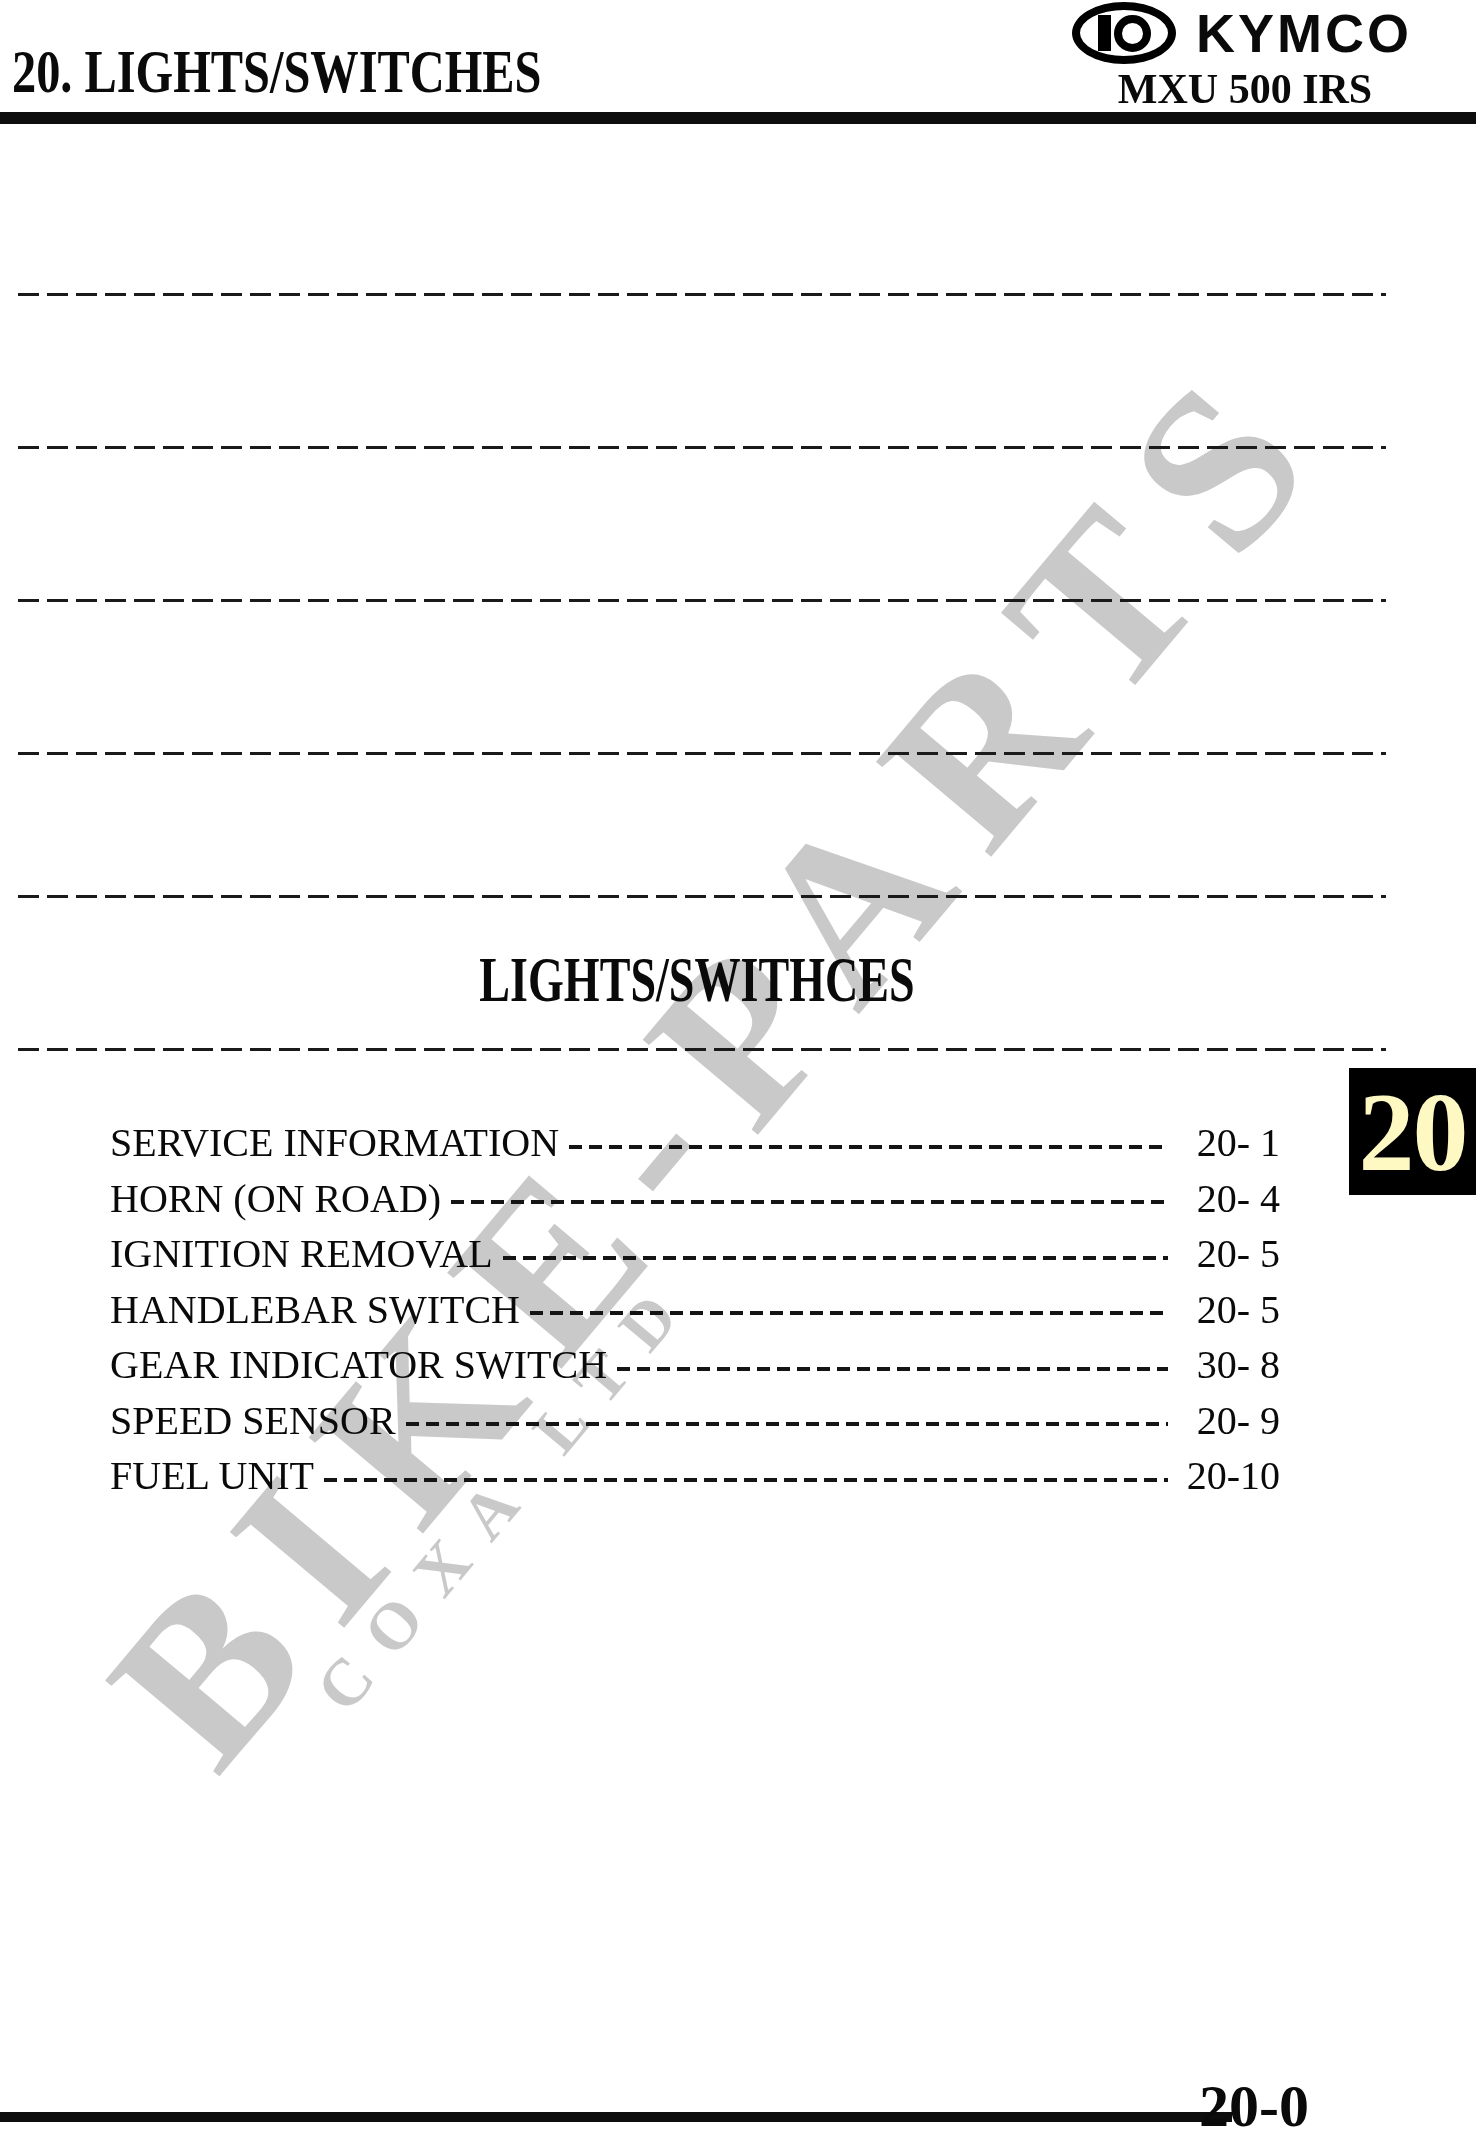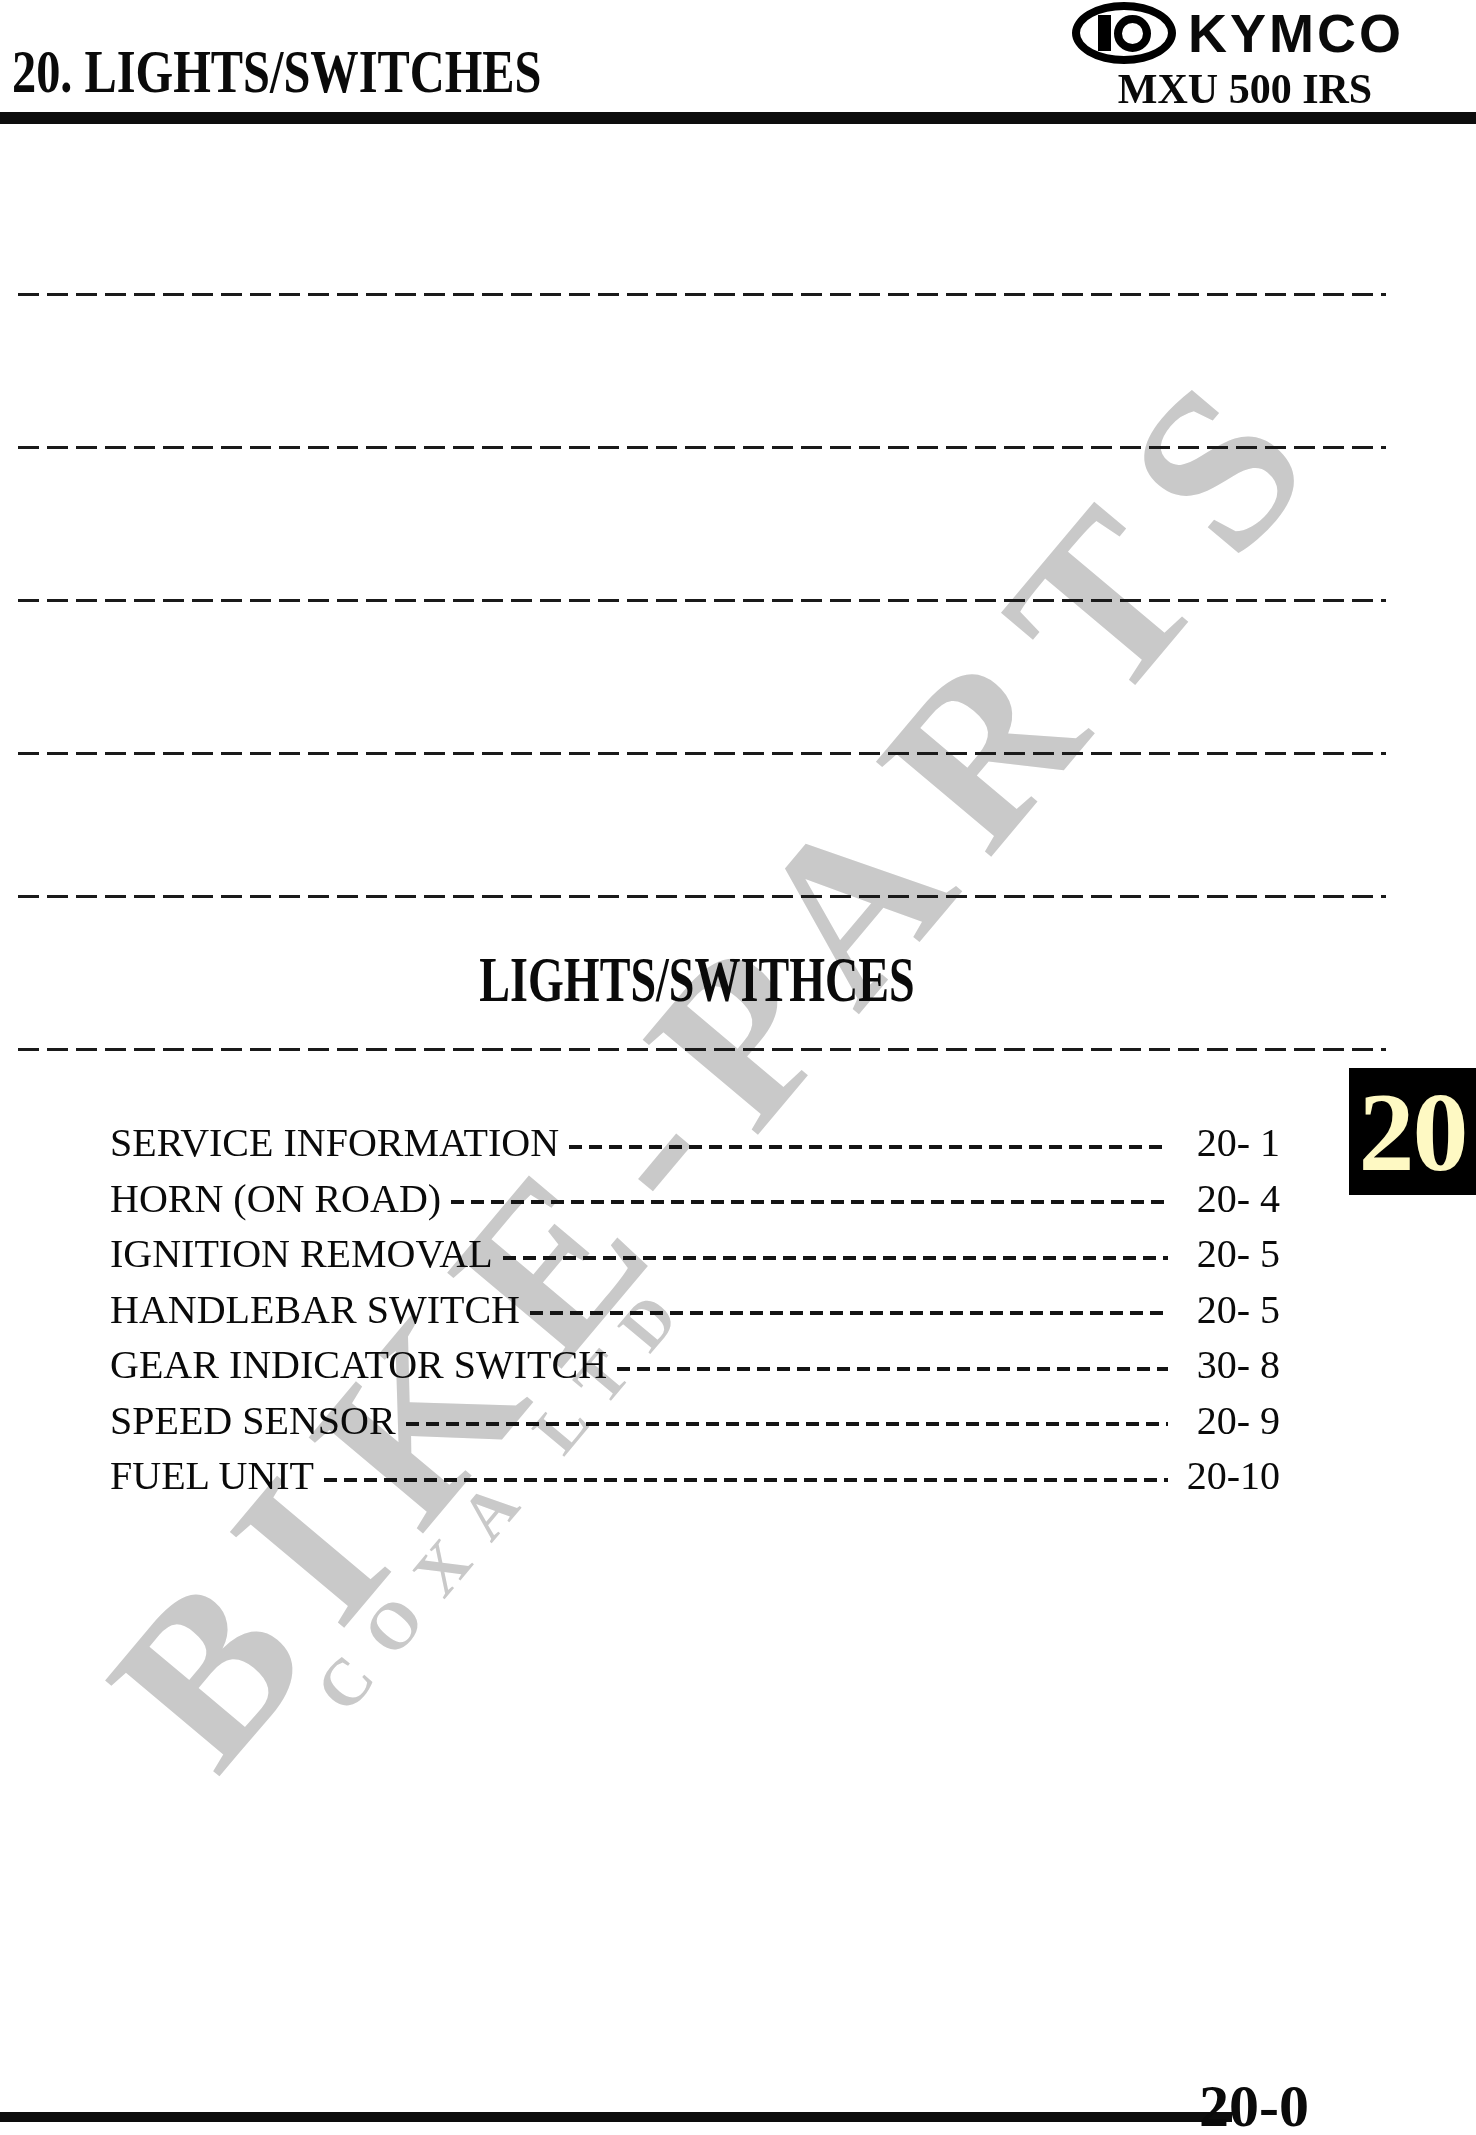--- a/index.html
+++ b/index.html
@@ -36,21 +36,21 @@
   .hdr-title{
     position:absolute;left:12px;top:40px;
     font-size:62px;font-weight:bold;line-height:62px;
     white-space:nowrap;
     transform:scaleX(0.78);transform-origin:0 50%;
     z-index:2;
   }
   .logo{
     position:absolute;right:58px;top:2px;z-index:2;width:346px;
   }
-  .logo-row{display:flex;align-items:center;}
+  .logo-row{display:flex;align-items:center;gap:8px;}
   .logo-mark{
     position:relative;width:88px;height:46px;
     border:8px solid #000;border-radius:50%;
     flex:0 0 auto;
   }
   .logo-stem{
     position:absolute;left:18px;top:5px;width:13px;height:36px;background:#000;
   }
   .logo-ring{
     position:absolute;left:34px;top:5px;width:21px;height:21px;

